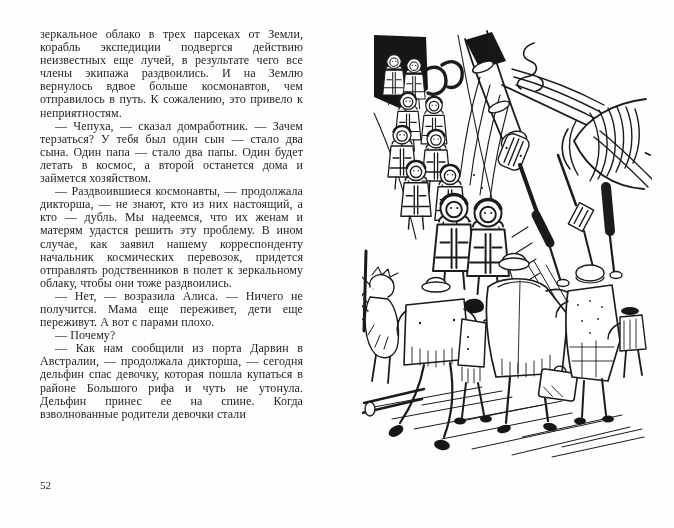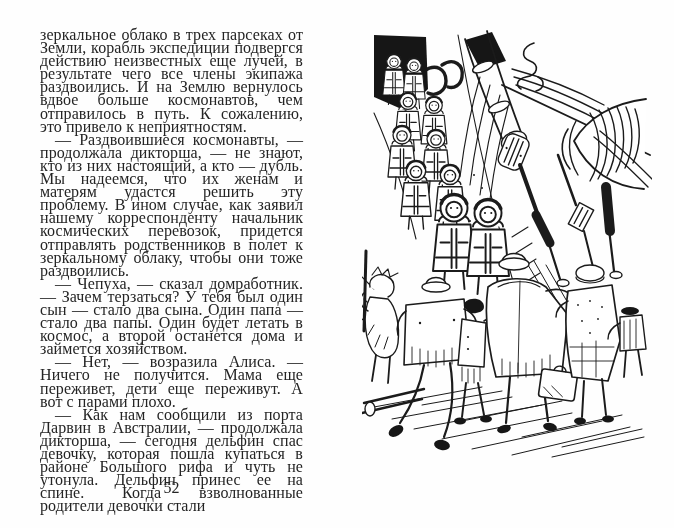--- a/index.html
+++ b/index.html
@@ -1,40 +1,41 @@
 <!DOCTYPE html>
 <html lang="ru"><head>
 <meta charset="utf-8">
 <style>
   html,body{margin:0;padding:0;width:674px;height:528px;background:#ffffff;overflow:hidden;}
   .book-page{position:relative;width:674px;height:528px;background:#fefefe;}
   .text-col{
     position:absolute;left:40px;top:28px;width:263px;
-    font-family:"Liberation Serif",serif;font-size:16px;line-height:13.1px;
+    font-family:"Liberation Serif",serif;font-size:12px;line-height:13.1px;
     text-align:justify;color:#242424;letter-spacing:.08px;
   }
   .text-col p{margin:0;text-indent:15px;hyphens:manual;}
   .text-col p.cont{text-indent:0;}
   .page-number{
-    position:absolute;left:40px;top:479px;width:263px;text-align:center;
-    font-family:"Liberation Serif",serif;font-size:16px;color:#242424;
+    position:absolute;left:40px;top:479px;width:263px;
+    font-family:"Liberation Serif",serif;font-size:11px;color:#242424;
   }
   figure.illustration{position:absolute;left:362px;top:25px;margin:0;width:290px;height:438px;}
   .ink{stroke:#1b1b1b;fill:none;stroke-linecap:round;stroke-linejoin:round;}
 </style>
 </head>
 <body>
 
 <div class="book-page">
 
   <div class="text-col">
     <p class="cont">зеркальное облако в трех парсеках от Земли, корабль экспедиции подвергся действию неизвестных еще лу­чей, в результате чего все члены экипажа раздвоились. И на Землю вернулось вдвое больше космонавтов, чем отправилось в путь. К сожалению, это привело к неприятностям.</p>
+    <p>— Чепуха, — сказал домработник. — Зачем тер­заться? У тебя был один сын — стало два сына. Один папа — стало два папы. Один будет летать в космос, а второй останется дома и займется хозяйством.</p>
     <p>— Раздвоившиеся космонавты, — продолжала дикторша, — не знают, кто из них настоящий, а кто — дубль. Мы надеемся, что их женам и матерям удастся решить эту проблему. В ином случае, как заявил на­шему корреспонденту начальник космических пере­возок, придется отправлять родственников в полет к зеркальному облаку, чтобы они тоже раздвоились.</p>
-    <p>— Чепуха, — сказал домработник. — Зачем тер­заться? У тебя был один сын — стало два сына. Один папа — стало два папы. Один будет летать в космос, а второй останется дома и займется хозяйством.</p>
     <p>— Нет, — возразила Алиса. — Ничего не получит­ся. Мама еще переживет, дети еще переживут. А вот с парами плохо.</p>
+    <p>— Почему?</p>
     <p>— Как нам сообщили из порта Дарвин в Австра­лии, — продолжала дикторша, — сегодня дельфин спас девочку, которая пошла купаться в районе Боль­шого рифа и чуть не утонула. Дельфин принес ее на спине. Когда взволнованные родители девочки стали</p>
   </div>
 
   <div class="page-number">52</div>
 
   <figure class="illustration">
     <svg width="290" height="438" viewBox="0 0 290 438" role="img" aria-label="Чёрно-белая книжная иллюстрация: пары космонавтов-близнецов спускаются по трапу космического корабля; внизу их встречает толпа родственников с цветами и чемоданами">
       <defs>
         <g id="cosmo" class="ink" stroke="#1b1b1b" fill="none" stroke-width="1.3">
           <path d="M-11,9 L11,9 L14,40 L-14,40 Z" fill="#fff"></path>

